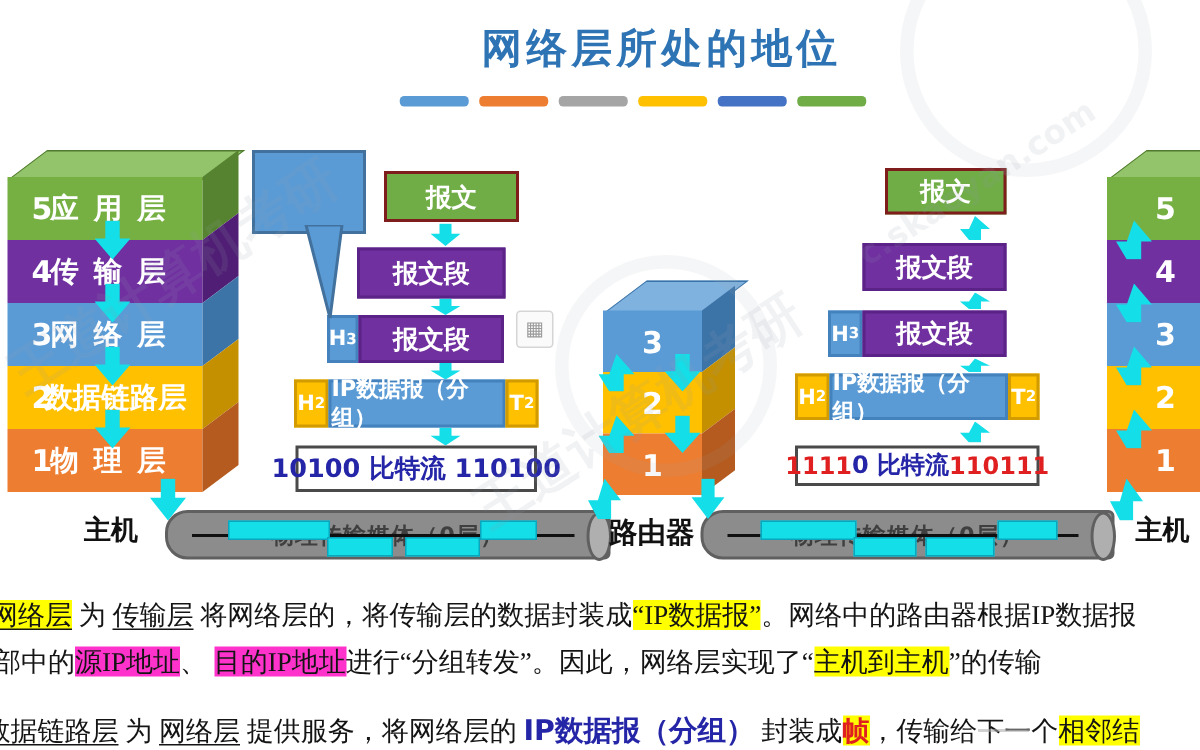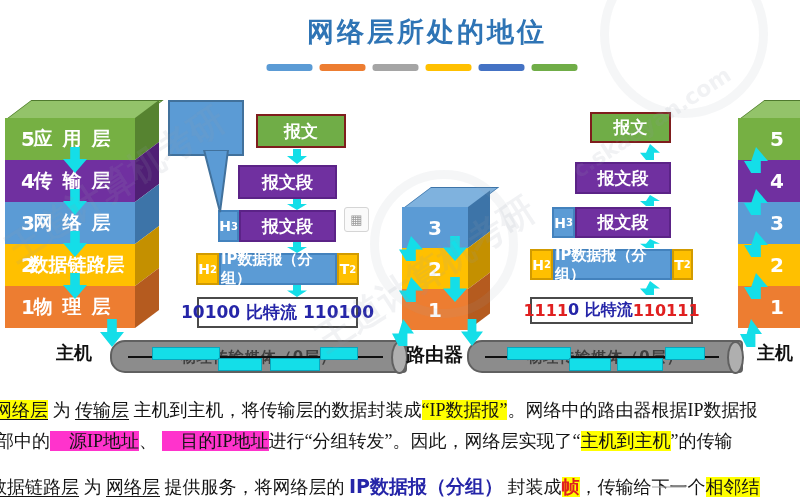--- a/index.html
+++ b/index.html
@@ -1,20 +1,20 @@
 <!DOCTYPE html>
 <html><head>
 <meta charset="utf-8">
 <style>
   html,body{margin:0;padding:0;}
   body{width:800px;height:500px;overflow:hidden;position:relative;background:#ffffff;
        font-family:"DejaVu Sans","Liberation Sans",sans-serif;}
   .abs{position:absolute;}
   
-  .title{top:14px;left:427px;transform:translateX(-50%);font-size:27px;font-weight:bold;
+  .title{top:14px;left:441px;transform:translateX(-50%);font-size:27px;font-weight:bold;
          color:#2E74B5;letter-spacing:3px;white-space:nowrap;z-index:5;}
   .dashrow{top:64px;left:422px;transform:translateX(-50%);display:flex;gap:7px;z-index:5;}
   .dash{width:46px;height:7px;border-radius:3px;}
   
   .stack{z-index:3;}
   .layer{position:absolute;left:0;display:flex;align-items:center;color:#fff;font-weight:bold;}
   .layer .num{position:absolute;left:16px;font-size:20px;}
   .layer .nm{width:100%;text-align:center;font-size:19px;padding-left:14px;}
   .nm3{letter-spacing:10px;}
   .nm5{letter-spacing:0px;font-size:18px;}
@@ -46,21 +46,21 @@
   .pipe .ptext{position:absolute;width:100%;top:6px;text-align:center;font-size:15px;
                font-weight:bold;color:#3F3F3F;letter-spacing:1px;}
   .pipe .pline{position:absolute;left:16px;right:22px;top:14px;height:2px;background:#101010;}
   .pipe .cap{position:absolute;right:-3px;top:-1px;width:13px;height:29px;background:#AFAFAF;
              border:2px solid #606060;border-radius:50%;}
   .blk{position:absolute;height:11px;background:#14DEE8;border:1px solid #0AA6BD;z-index:3;}
   
   .para{white-space:nowrap;font-family:"Liberation Serif","DejaVu Serif",serif;
         font-size:18px;color:#141414;z-index:7;}
   .hlY{background:#FFFF00;}
-  .hlM{background:#FF33CC;padding-left:19px;}
+  .hlM{background:#FF33CC;}
   .und{text-decoration:underline;text-underline-offset:3px;}
   .bblue{color:#2525A8;font-weight:bold;font-family:"DejaVu Sans",sans-serif;font-size:19px;}
   .redch{color:#E02020;font-weight:bold;}
   
   .phicon{left:344px;top:207px;width:23px;height:23px;background:#FAFAFA;border:1px solid #D5D5D5;
           border-radius:3px;color:#9a9a9a;font-size:13px;display:flex;align-items:center;
           justify-content:center;z-index:4;}
   .wm{color:rgba(150,157,170,0.13);font-weight:bold;white-space:nowrap;z-index:6;
       transform:rotate(-33deg);pointer-events:none;}
   .wmring{border:9px solid rgba(160,165,175,0.10);border-radius:50%;z-index:6;pointer-events:none;}
@@ -258,20 +258,20 @@
 </div>
 
 <div class="abs wm" style="left:-10px;top:160px;font-size:36px;">王道计算机考研</div>
 <div class="abs wm" style="left:300px;top:250px;font-size:36px;">王道计算机考研</div>
 <div class="abs wm" style="left:560px;top:110px;font-size:22px;">c.skaoyan.com</div>
 <div class="abs wmring" style="left:600px;top:-50px;width:150px;height:150px;"></div>
 <div class="abs wmring" style="left:370px;top:170px;width:130px;height:130px;"></div>
 <div class="abs cs"></div>
 
 <div class="abs para" style="left:-6px;top:398px;">
-  <span class="hlY und">网络层</span><span> 为 </span><span class="und">传输层</span><span> 主机到主机，将传输层的数据封装成</span><span class="hlY">“IP数据报”</span><span>。网络中的路由器根据IP数据报</span>
+  <span class="hlY und">网络层</span><span> 为 </span><span class="und">传输层</span><span> 将网络层的，将传输层的数据封装成</span><span class="hlY">“IP数据报”</span><span>。网络中的路由器根据IP数据报</span>
 </div>
 <div class="abs para" style="left:-4px;top:429px;">
   <span>部中的</span><span class="hlM">源IP地址</span><span>、 </span><span class="hlM">目的IP地址</span><span>进行“分组转发”。因此，网络层实现了“</span><span class="hlY">主机到主机</span><span>”的传输</span>
 </div>
 <div class="abs para" style="left:-11px;top:474px;">
   <span class="und">数据链路层</span><span> 为 </span><span class="und">网络层</span><span> 提供服务，将网络层的 </span><span class="bblue">IP数据报（分组）</span><span> 封装成</span><span class="hlY redch">帧</span><span>，传输给下一个</span><span class="hlY">相邻结</span>
 </div>
 
 </body></html>

